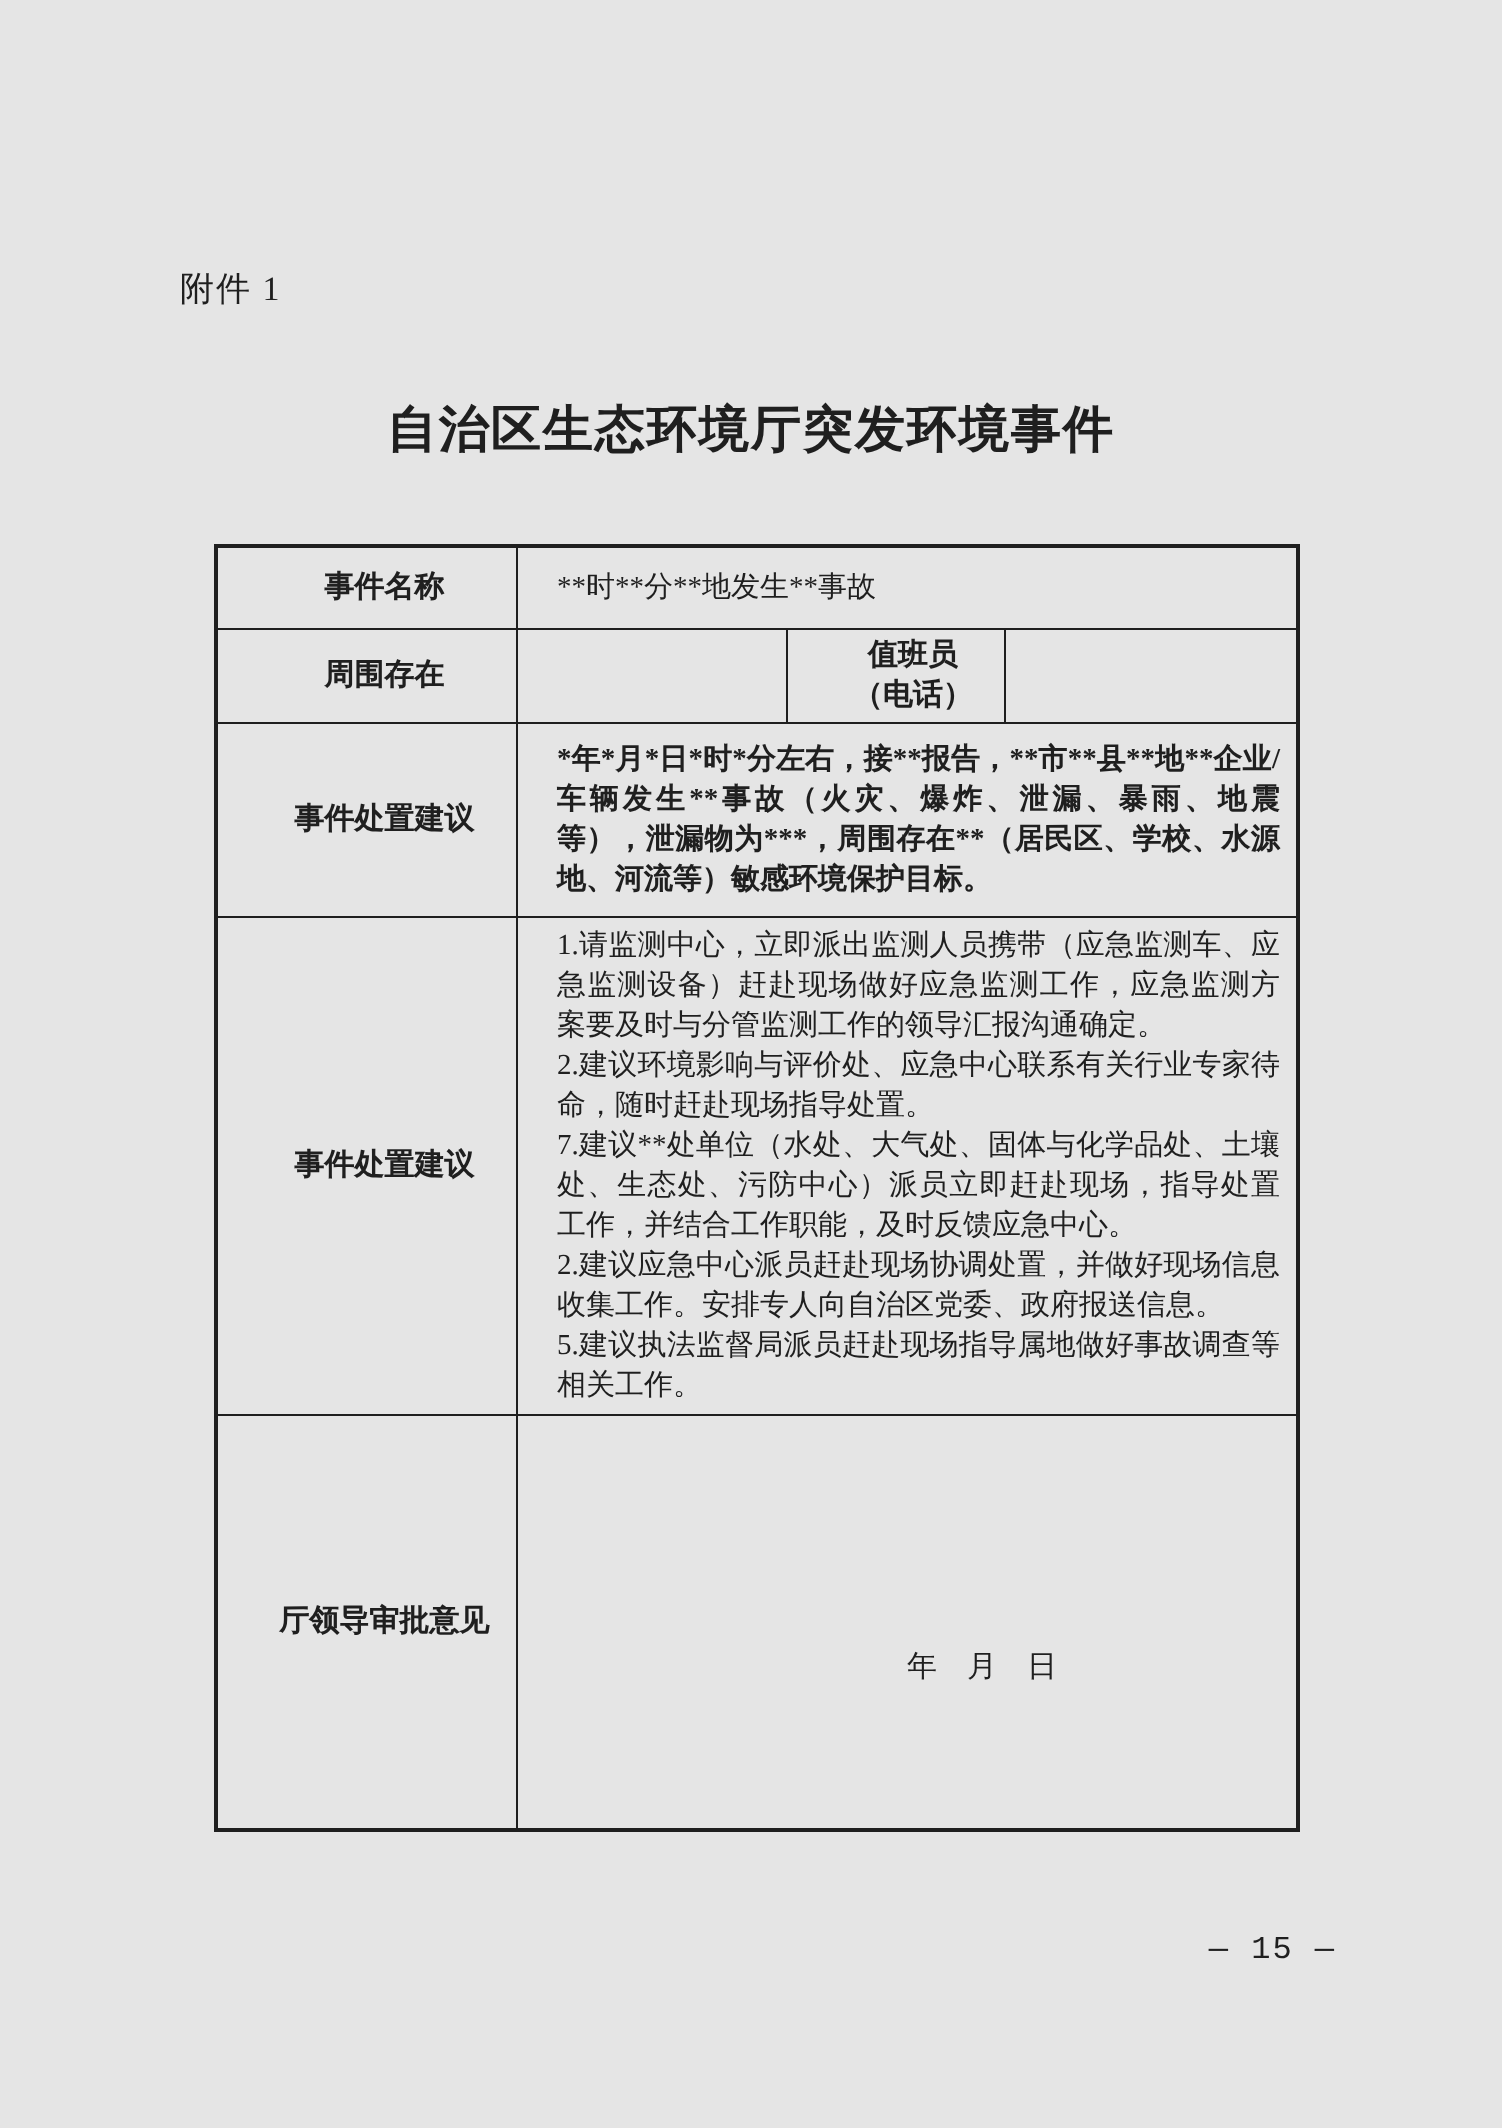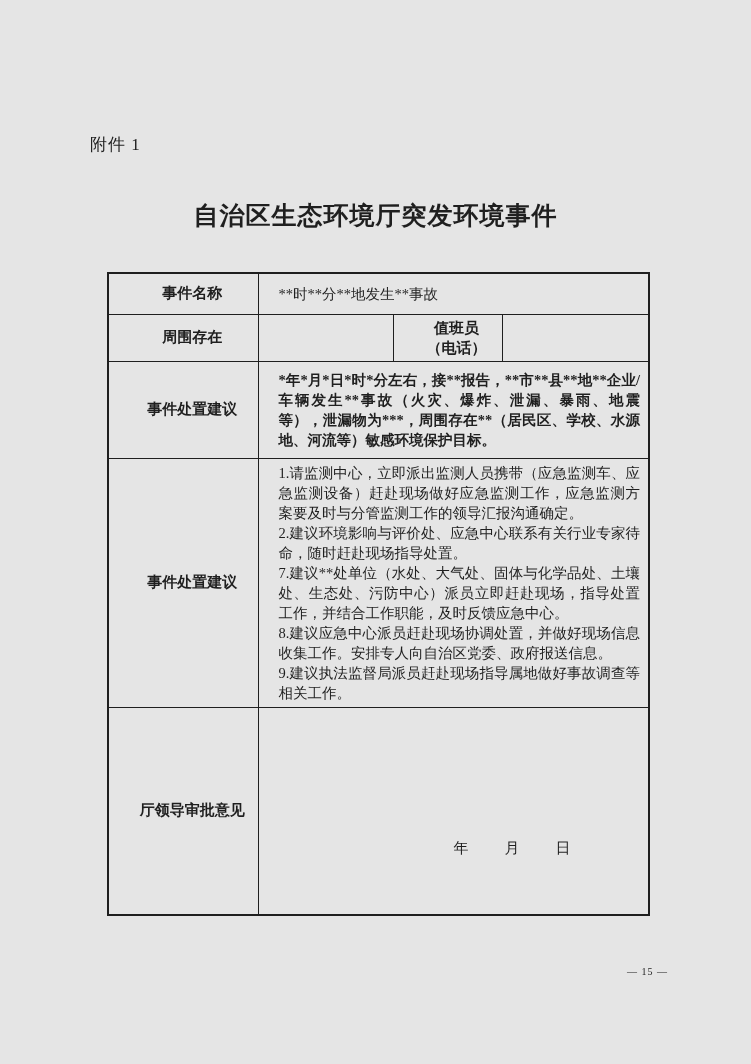--- a/index.html
+++ b/index.html
@@ -68,31 +68,31 @@
   }
   td.val.justify { text-align: justify; font-weight: bold; }
   .sugg-item { text-align: justify; }
   td.approval {
     position: relative;
     vertical-align: top;
   }
   .date-line {
     position: absolute;
     left: 195px;
-    top: 132px;
+    top: 116px;
     font-size: 15px;
     white-space: pre;
-    font-family: Liberation Mono, monospace;
   }
   .pagenum {
     position: absolute;
     right: 83px;
     top: 966px;
-    font-size: 10px;
+    font-size: 16px;
     letter-spacing: 1px;
+    font-family: Liberation Mono, monospace;
   }
 </style>
 </head>
 <body>
 
 <div class="page">
 
   <div class="attachment">附件 1</div>
 
   <div class="title">
@@ -126,22 +126,22 @@
       <td class="lbl">事件处置建议</td>
       <td class="val justify" colspan="3">*年*月*日*时*分左右，接**报告，**市**县**地**企业/车辆发生**事故（火灾、爆炸、泄漏、暴雨、地震等），泄漏物为***，周围存在**（居民区、学校、水源地、河流等）敏感环境保护目标。</td>
     </tr>
 
     <tr class="r5">
       <td class="lbl">事件处置建议</td>
       <td class="val" colspan="3">
         <div class="sugg-item">1.请监测中心，立即派出监测人员携带（应急监测车、应急监测设备）赶赴现场做好应急监测工作，应急监测方案要及时与分管监测工作的领导汇报沟通确定。</div>
         <div class="sugg-item">2.建议环境影响与评价处、应急中心联系有关行业专家待命，随时赶赴现场指导处置。</div>
         <div class="sugg-item">7.建议**处单位（水处、大气处、固体与化学品处、土壤处、生态处、污防中心）派员立即赶赴现场，指导处置工作，并结合工作职能，及时反馈应急中心。</div>
-        <div class="sugg-item">8.建议应急中心派员赶赴现场协调处置，并做好现场信息收集工作。安排专人向自治区党委、政府报送信息。</div>
-        <div class="sugg-item">9.建议执法监督局派员赶赴现场指导属地做好事故调查等相关工作。</div>
+        <div class="sugg-item">2.建议应急中心派员赶赴现场协调处置，并做好现场信息收集工作。安排专人向自治区党委、政府报送信息。</div>
+        <div class="sugg-item">5.建议执法监督局派员赶赴现场指导属地做好事故调查等相关工作。</div>
       </td>
     </tr>
 
     <tr class="r6">
       <td class="lbl">厅领导审批意见</td>
       <td class="val approval" colspan="3">
         <span></span>
         <span class="date-line">年    月    日</span>
       </td>
     </tr>

